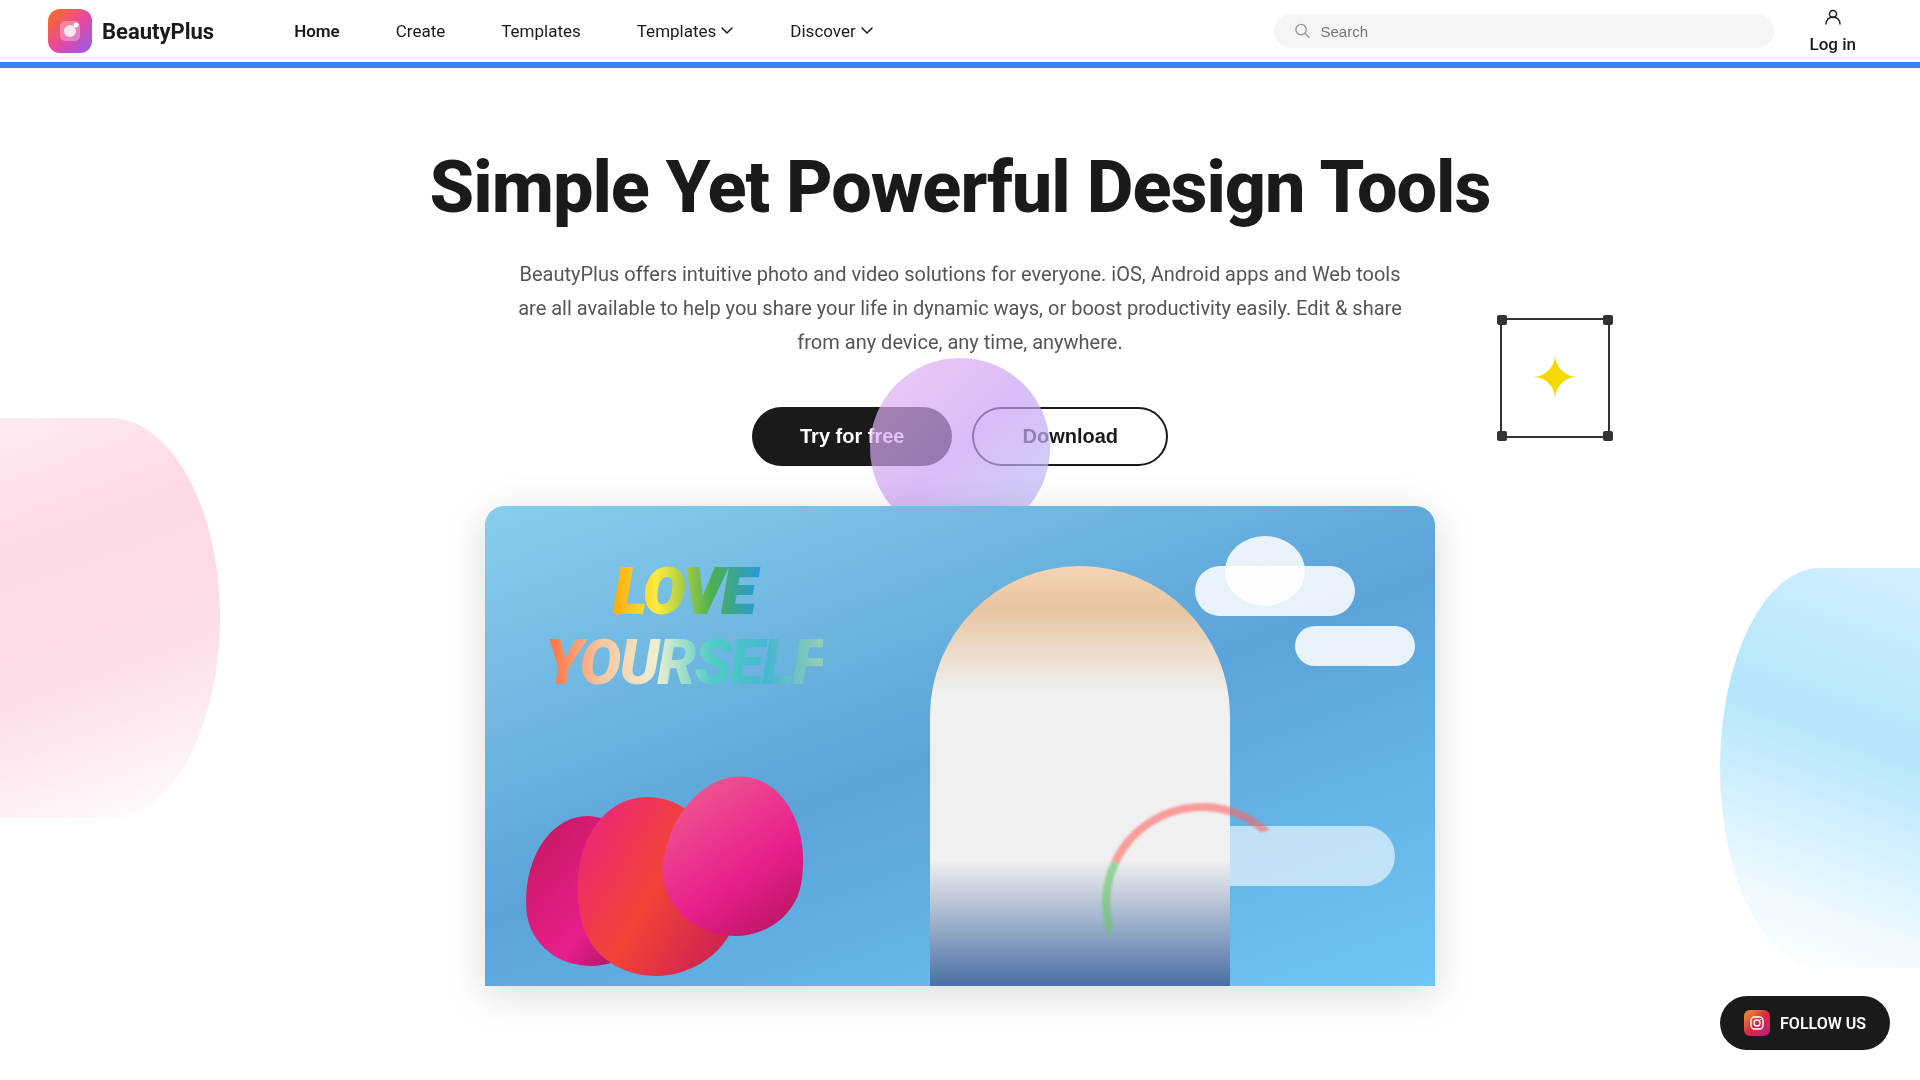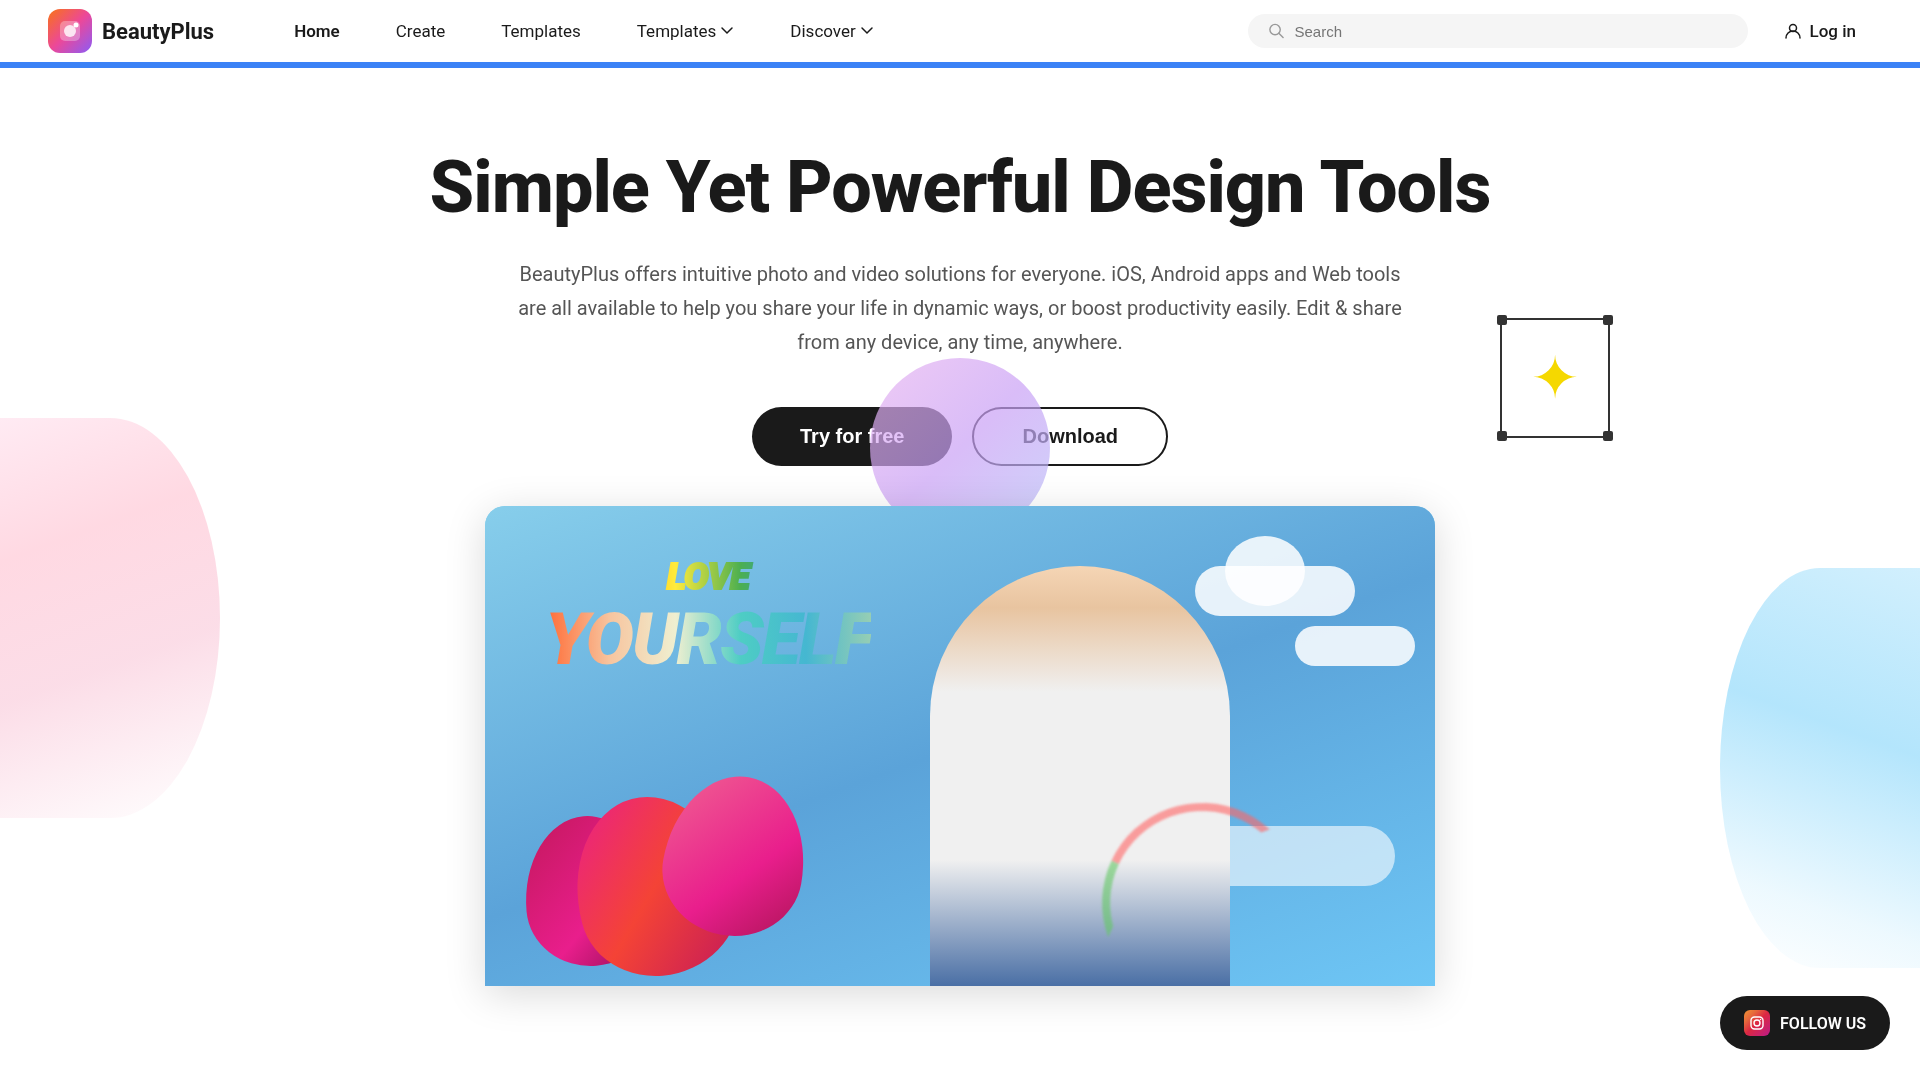--- a/index.html
+++ b/index.html
@@ -81,20 +81,21 @@
     .nav-login {
       display: flex;
       align-items: center;
       gap: 8px;
       font-size: 17px;
       font-weight: 500;
       color: #1a1a1a;
       cursor: pointer;
       padding: 8px 16px;
       border-radius: 8px;
+      flex-direction: column;
     }
 
     
     .hero {
       text-align: center;
       padding: 80px 200px 0;
       position: relative;
     }
     .hero-title {
       font-size: 72px;
@@ -308,30 +309,30 @@
       line-height: 1.15;
       font-style: italic;
       letter-spacing: -1px;
     }
     .love-line1 {
       display: block;
       background: linear-gradient(90deg, #f44336, #ff9800, #ffeb3b, #4caf50, #2196f3, #9c27b0);
       -webkit-background-clip: text;
       -webkit-text-fill-color: transparent;
       background-clip: text;
-      font-size: 37px;
+      font-size: 62px;
       -webkit-text-stroke: 2px transparent;
     }
     .love-line2 {
       display: block;
       background: linear-gradient(90deg, #ff6b35, #f7c59f, #efefd0, #4ecdc4, #45b7d1, #96ceb4);
       -webkit-background-clip: text;
       -webkit-text-fill-color: transparent;
       background-clip: text;
-      font-size: 72px;
+      font-size: 62px;
       letter-spacing: -2px;
     }
 
     
     .rainbow-arc {
       position: absolute;
       bottom: 80px;
       right: 150px;
       width: 200px;
       height: 100px;

